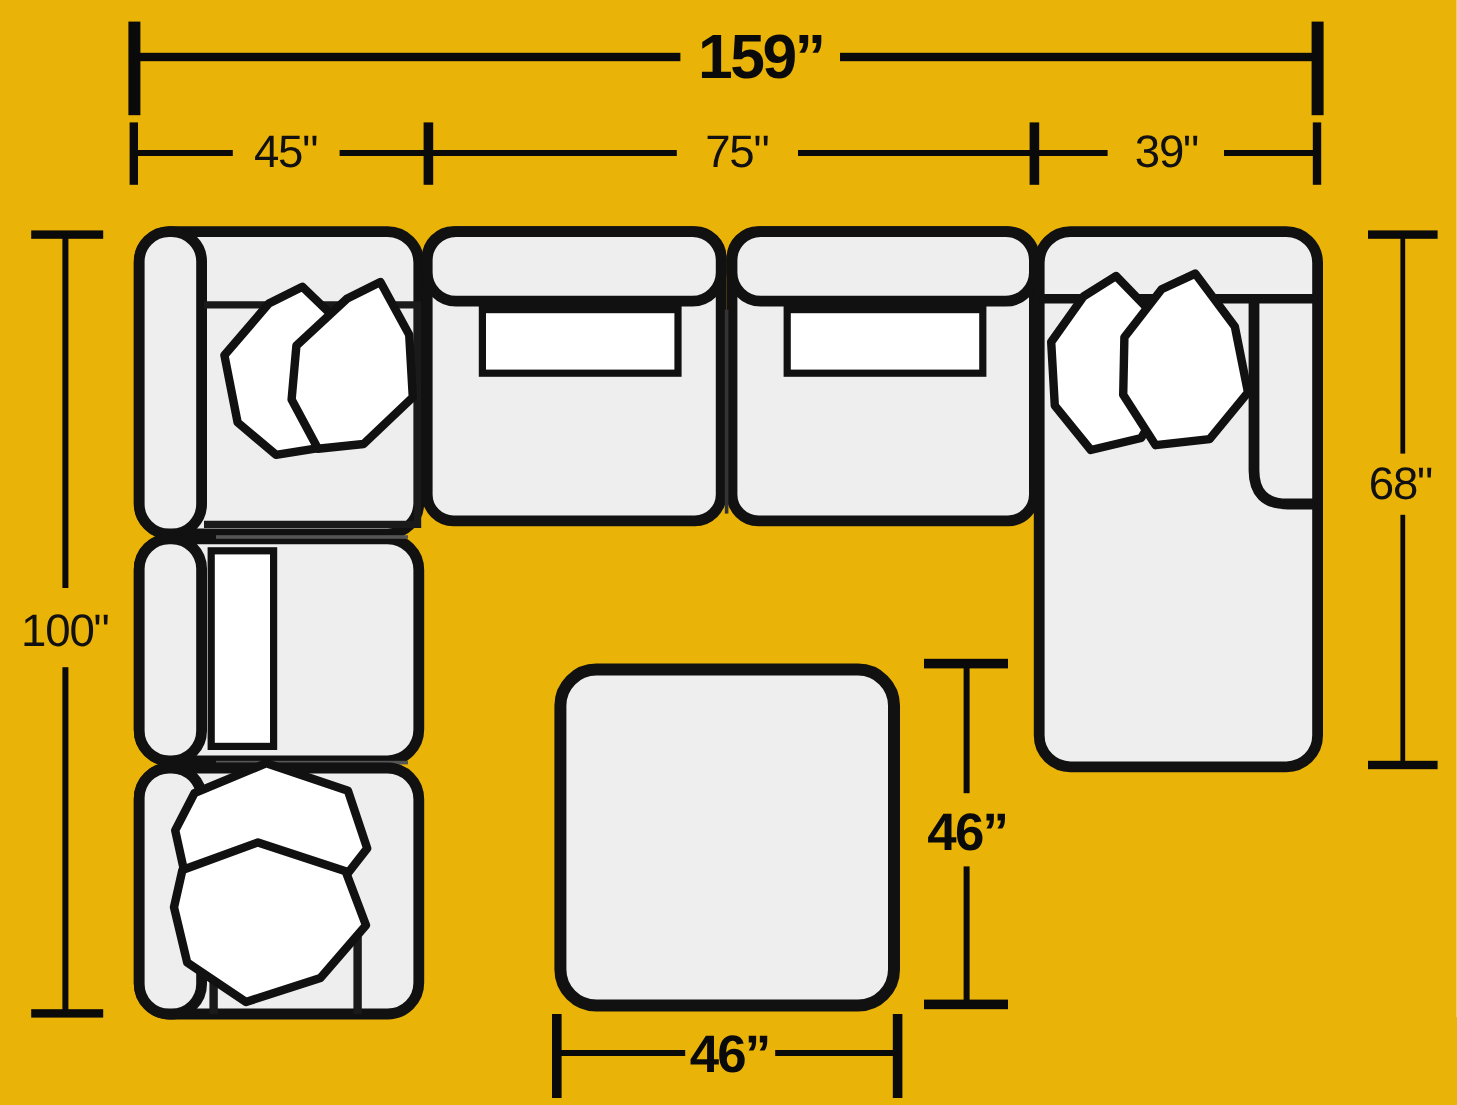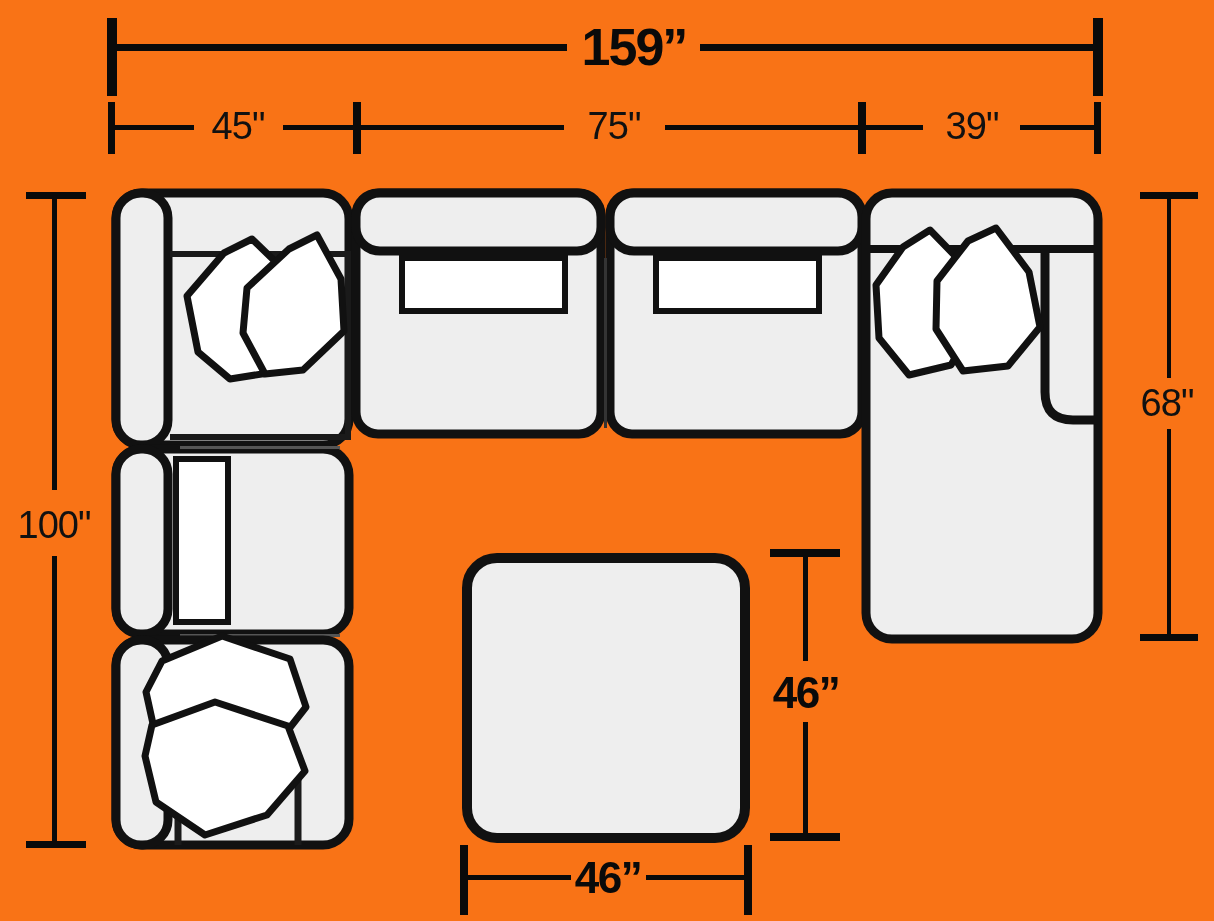--- a/index.html
+++ b/index.html
@@ -7,21 +7,21 @@
     padding: 0;
     background: #ffffff;
   }
   body {
     font-family: "Liberation Sans", sans-serif;
   }
   #stage {
     position: relative;
     width: 1214px;
     height: 921px;
-    background: #f97316;
+    background: #eab308;
     overflow: hidden;
   }
   #stage svg {
     display: block;
     position: absolute;
     top: 0;
     left: 0;
   }
   .dim-thin-label {
     font-family: "Liberation Sans", sans-serif;

